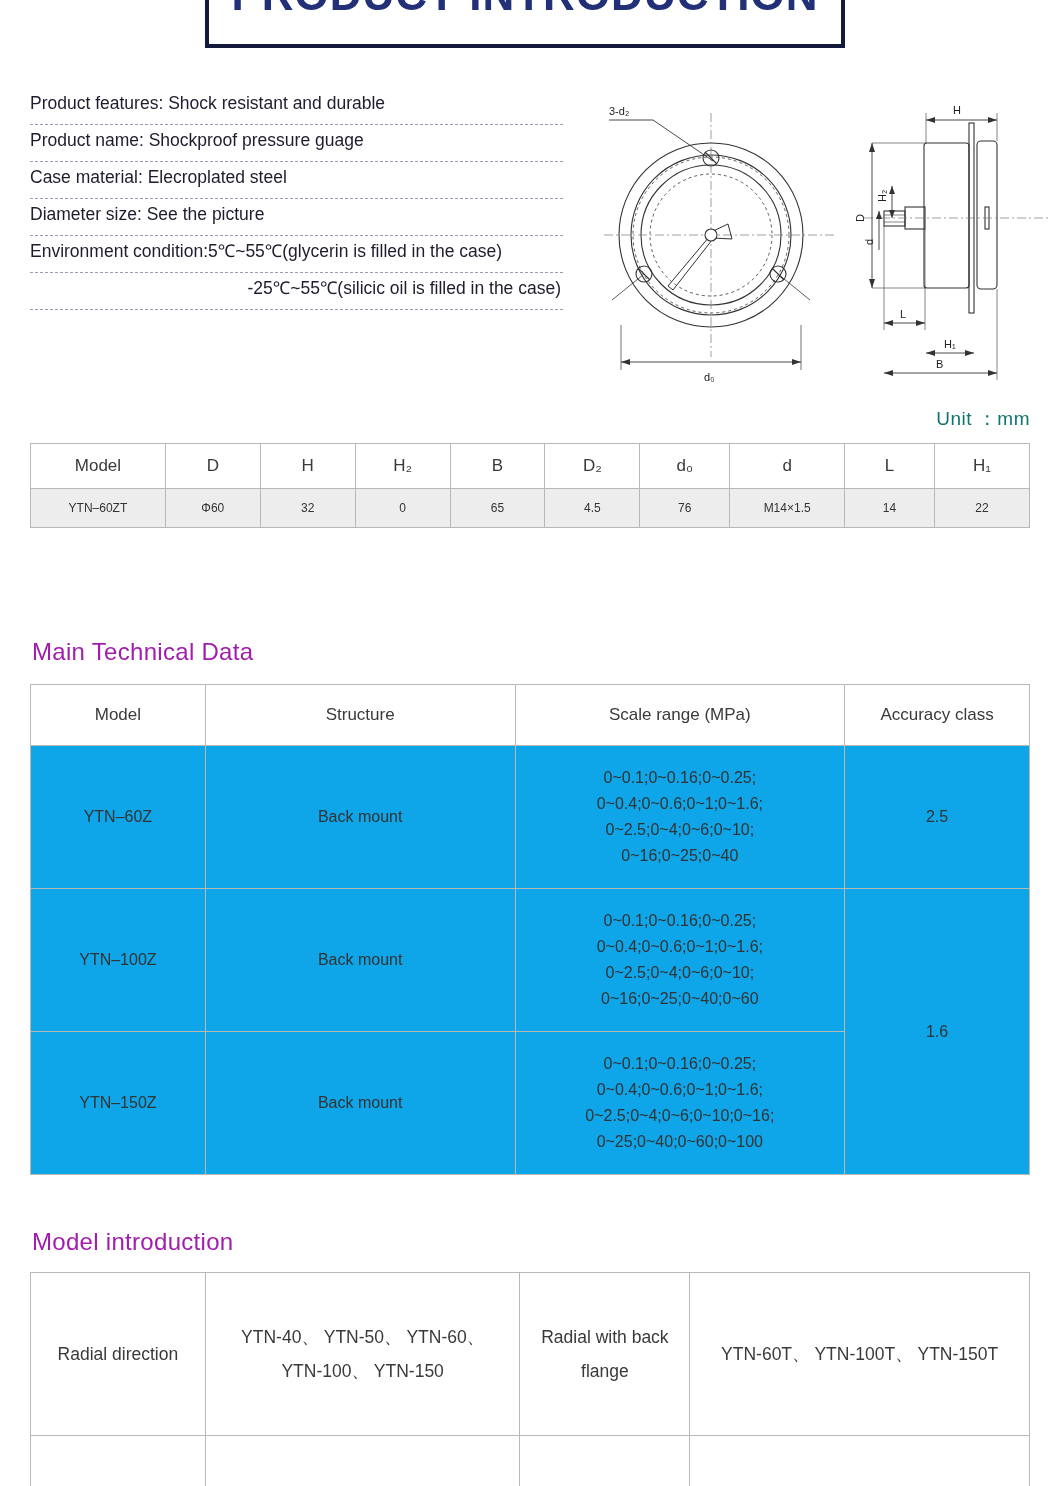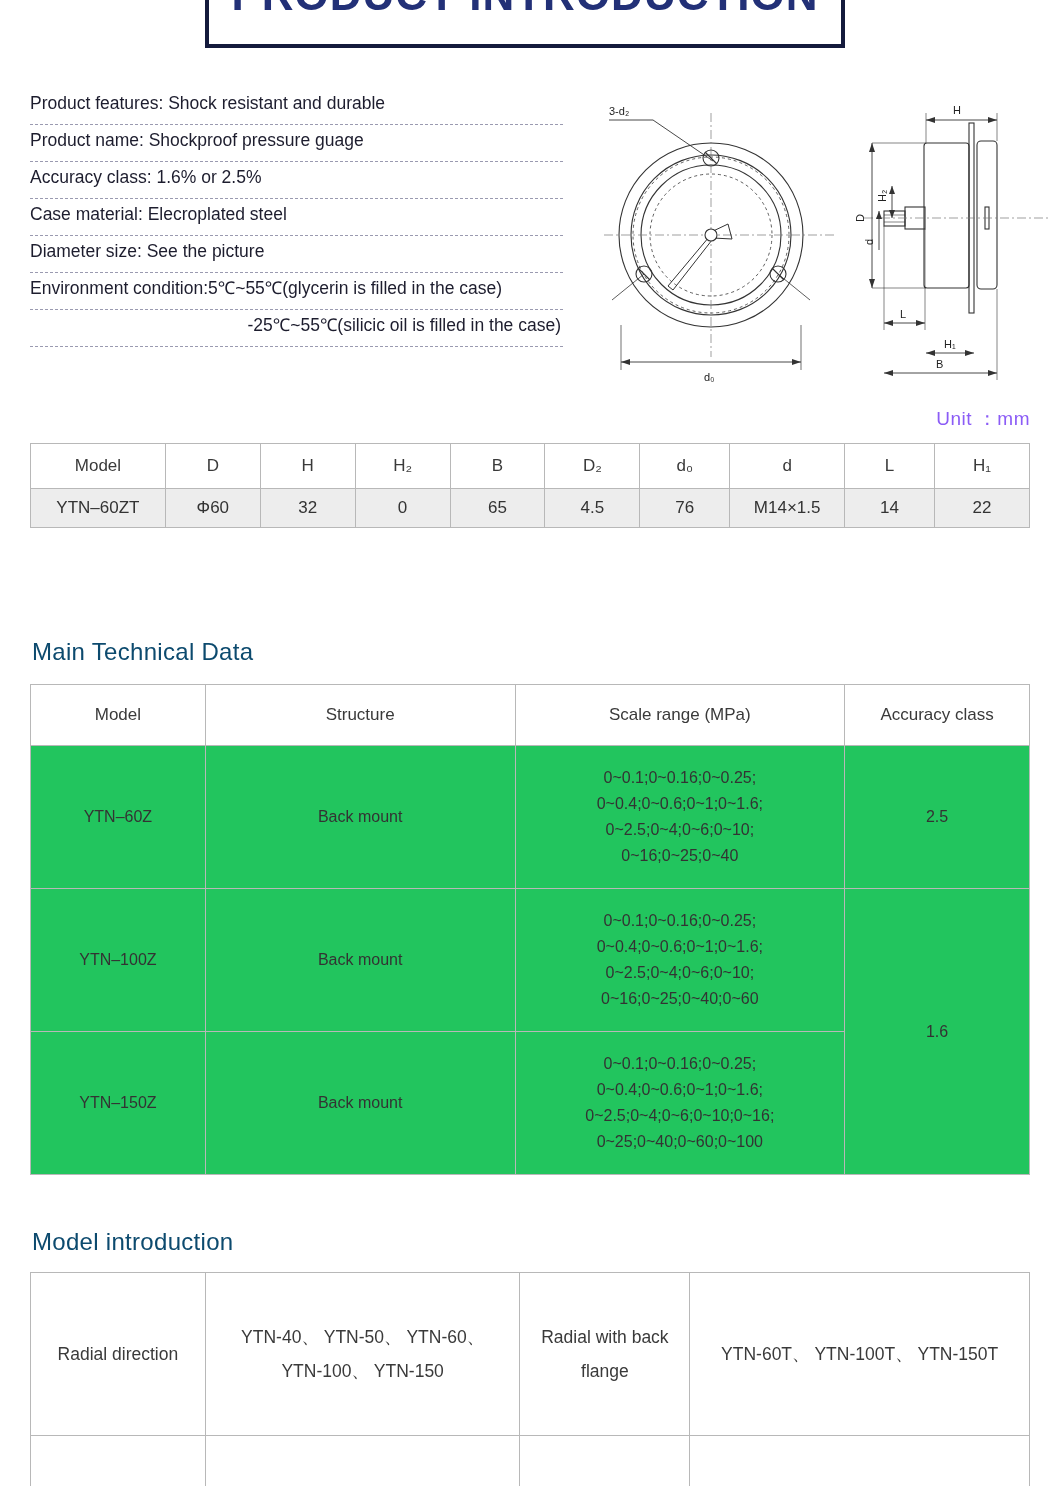--- a/index.html
+++ b/index.html
@@ -70,21 +70,21 @@
     height: 300px;
   }
   .drawings svg { display: block; }
 
   
   .unit-label {
     position: absolute;
     right: 30px;
     top: 406px;
     font-size: 19px;
-    color: #8b5cf6;
+    color: #0f766e;
     letter-spacing: 0.5px;
   }
 
   
   table {
     border-collapse: collapse;
     table-layout: fixed;
   }
   table td, table th {
     border: 1px solid #b8b8b8;
@@ -103,50 +103,50 @@
   }
   .dim-table th {
     height: 42px;
     background: #ffffff;
     font-size: 17px;
     color: #3a3a3a;
   }
   .dim-table td {
     height: 36px;
     background: #ededed;
-    font-size: 17px;
+    font-size: 12px;
     margin-left: 16px;
   }
 
   
   .section-heading {
     position: absolute;
     left: 32px;
     font-size: 24px;
-    color: #0c4a6e;
+    color: #a21caf;
     letter-spacing: 0.3px;
   }
   #heading-main-tech { top: 638px; }
   #heading-model-intro { top: 1228px; }
 
   
   .tech-table {
     position: absolute;
     left: 30px;
     top: 684px;
     width: 1000px;
   }
   .tech-table th {
     height: 58px;
     background: #ffffff;
     font-size: 17px;
     color: #3a3a3a;
   }
   .tech-table td {
-    background: #22c55e;
+    background: #0ea5e9;
     font-size: 16px;
     line-height: 1.62;
     padding: 10px 4px;
   }
   .tech-table td.tall { height: 122px; }
 
   
   .intro-table {
     position: absolute;
     left: 30px;
@@ -165,21 +165,20 @@
 </head>
 <body>
 
 <div class="title-banner">
   <span class="title-text">PRODUCT INTRODUCTION</span>
 </div>
 
 <div class="features">
   <div class="feature-row">Product features: Shock resistant and durable</div>
   <div class="feature-row">Product name: Shockproof pressure guage</div>
-  <div class="feature-row">Accuracy class: 1.6% or 2.5%</div>
   <div class="feature-row">Case material: Elecroplated steel</div>
   <div class="feature-row">Diameter size: See the picture</div>
   <div class="feature-row">Environment condition:5℃~55℃(glycerin is filled in the case)</div>
   <div class="feature-row indent">-25℃~55℃(silicic oil is filled in the case)</div>
 </div>
 
 <div class="drawings">
   <svg width="470" height="300" viewBox="0 0 470 300">
     <g fill="none" stroke="#333" stroke-width="1.1">
 

